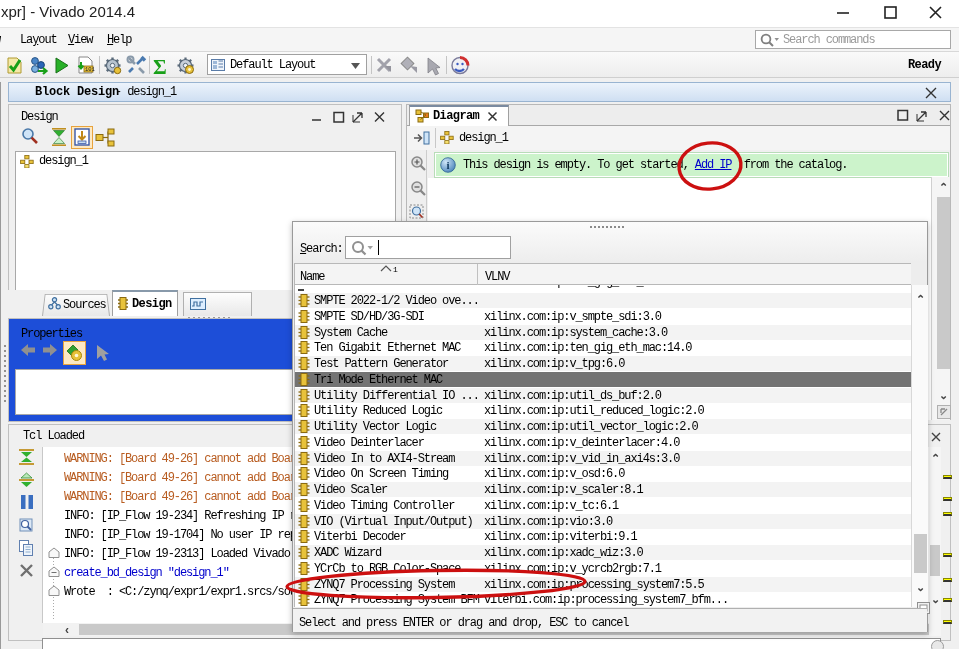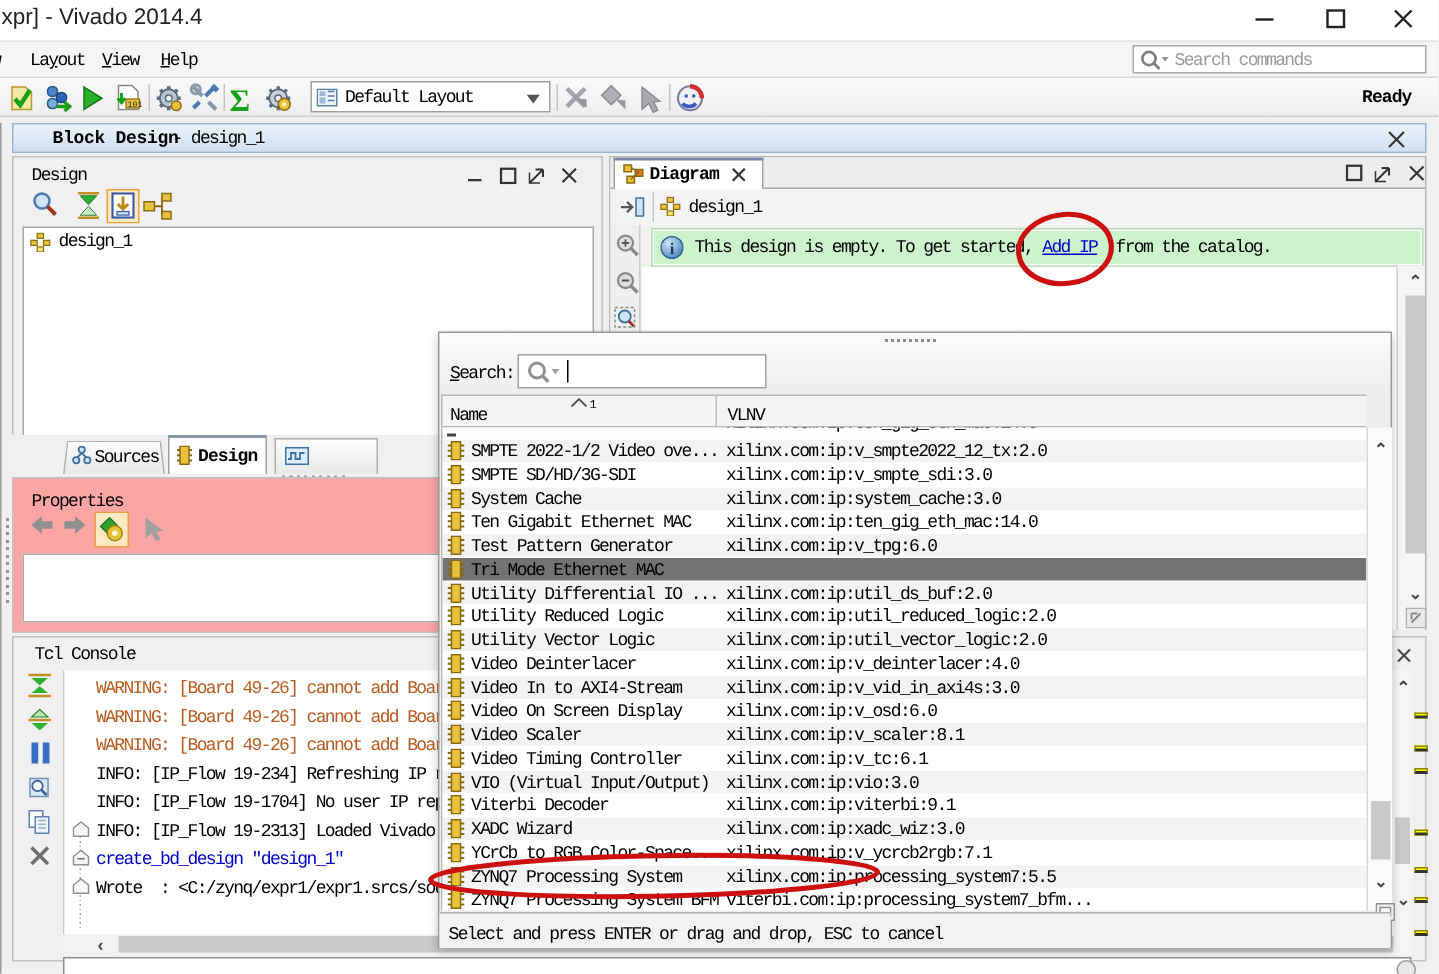--- a/index.html
+++ b/index.html
@@ -253,21 +253,21 @@
 
   <div class="abs" style="left:175px;top:2px;width:69px;height:24px;background:linear-gradient(#fdfdfd,#e8e8e8);border:1px solid #b0b0b0;border-bottom:none;"></div>
   <svg class="abs" style="left:182px;top:8px" width="16" height="12" viewBox="0 0 16 12">
     <rect x="0.5" y="0.5" width="15" height="11" fill="#ddeeff" stroke="#4070a0"></rect>
     <path d="M2 8 L4 8 L4 4 L7 4 L7 8 L10 8 L10 4 L13 4" fill="none" stroke="#4070a0" stroke-width="1.2"></path>
   </svg>
   <div class="t" style="position:absolute;left:200px;top:8px;margin-top:20px;">Signals</div>
   <div class="abs" style="left:180px;top:27px;width:42px;height:2px;background-image:repeating-linear-gradient(90deg,#999 0 2px,transparent 2px 5px);"></div>
 </div>
 
-<div class="abs" id="props" style="left:8px;top:318px;width:394px;height:104px;background:#fca5a5;border:1px solid #c0c0c0;">
+<div class="abs" id="props" style="left:8px;top:318px;width:394px;height:104px;background:#1d4ed8;border:1px solid #c0c0c0;">
   <div class="phead" style="position:absolute;left:12px;top:8px;">Properties</div>
   <svg class="abs" style="left:10px;top:22px" width="110" height="26" viewBox="0 0 110 26">
     <path d="M2 9 L9 3 L9 6.5 L16 6.5 L16 11.5 L9 11.5 L9 15 Z" fill="#909090"></path>
     <path d="M38 9 L31 3 L31 6.5 L24 6.5 L24 11.5 L31 11.5 L31 15 Z" fill="#909090"></path>
     <g transform="translate(44,0)">
       <rect x="0.5" y="0.5" width="22" height="23" fill="#fde9c3" stroke="#e8a33d"></rect>
       <path d="M4 10 L10 4 L15 9 L9 15 Z" fill="#30a030" stroke="#187018" stroke-width="0.8"></path>
       <circle cx="13.5" cy="14.5" r="5" fill="#e8c23a" stroke="#a8860a"></circle>
       <circle cx="13.5" cy="14.5" r="1.8" fill="#fff8d8"></circle>
     </g>
@@ -356,21 +356,21 @@
     <div class="abs" style="left:5px;top:20px;width:13px;height:172px;background:#c9c9c9;"></div>
     <div class="chev" style="left:7px;top:212px;">⌄</div>
     <svg style="position:absolute;left:5px;top:228px" width="14" height="14" viewBox="0 0 14 14">
       <rect x="0.5" y="0.5" width="13" height="13" fill="#e8e8e8" stroke="#b0b0b0"></rect>
       <path d="M4 10 L10 4 M4 4 L4 8 M4 4 L8 4" stroke="#888" stroke-width="1.3" fill="none"></path>
     </svg>
   </div>
 </div>
 
 <div class="abs" id="tcl" style="left:8px;top:424px;width:943px;height:217px;background:#f0f0f0;border:1px solid #c0c0c0;">
-  <div class="phead" style="position:absolute;left:14px;top:4px;">Tcl Console</div>
+  <div class="phead" style="position:absolute;left:14px;top:4px;">Tcl Loaded</div>
   <svg class="abs" style="left:921px;top:6px" width="12" height="12" viewBox="0 0 12 12">
       <path d="M2 2 L10 10 M10 2 L2 10" stroke="#444" stroke-width="1.4"></path>
     </svg>
 
   <svg class="abs" style="left:6px;top:22px" width="26" height="160" viewBox="0 0 26 160">
 
     <g transform="translate(4,2)">
       <line x1="0" y1="1" x2="15" y2="1" stroke="#c09020" stroke-width="1.8"></line>
       <line x1="0" y1="15" x2="15" y2="15" stroke="#c09020" stroke-width="1.8"></line>
       <path d="M2 3 L13 3 L7.5 8 Z" fill="#30b030"></path>
@@ -485,21 +485,20 @@
               <line x1="0.5" y1="3" x2="3" y2="3"></line>
               <line x1="0.5" y1="6.5" x2="3" y2="6.5"></line>
               <line x1="0.5" y1="10" x2="3" y2="10"></line>
               <line x1="9" y1="3" x2="11.5" y2="3"></line>
               <line x1="9" y1="6.5" x2="11.5" y2="6.5"></line>
               <line x1="9" y1="10" x2="11.5" y2="10"></line>
             </g>
           </svg>
         </div>
         <div class="t" style="position:absolute;left:19px;top:1px;">SMPTE 2022-1/2 Video ove...</div>
-        <div class="t" style="position:absolute;left:189px;top:1px;">xilinx.com:ip:v_smpte2022_12_tx:2.0</div>
       </div>
       <div style="position:absolute;left:0;top:23.75px;width:616px;height:15px;background:#ffffff;">
         <div style="position:absolute;left:1px;top:0">
           <svg width="12" height="13" viewBox="0 0 12 13" style="position:absolute;left:2px;top:1px">
             <rect x="3" y="0.5" width="6" height="12" fill="#e8c23a" stroke="#8a6a10"></rect>
             <g stroke="#8a6a10" stroke-width="1.3">
               <line x1="0.5" y1="3" x2="3" y2="3"></line>
               <line x1="0.5" y1="6.5" x2="3" y2="6.5"></line>
               <line x1="0.5" y1="10" x2="3" y2="10"></line>
               <line x1="9" y1="3" x2="11.5" y2="3"></line>
@@ -670,21 +669,21 @@
             <g stroke="#8a6a10" stroke-width="1.3">
               <line x1="0.5" y1="3" x2="3" y2="3"></line>
               <line x1="0.5" y1="6.5" x2="3" y2="6.5"></line>
               <line x1="0.5" y1="10" x2="3" y2="10"></line>
               <line x1="9" y1="3" x2="11.5" y2="3"></line>
               <line x1="9" y1="6.5" x2="11.5" y2="6.5"></line>
               <line x1="9" y1="10" x2="11.5" y2="10"></line>
             </g>
           </svg>
         </div>
-        <div class="t" style="position:absolute;left:19px;top:1px;">Video On Screen Display</div>
+        <div class="t" style="position:absolute;left:19px;top:1px;">Video On Screen Timing</div>
         <div class="t" style="position:absolute;left:189px;top:1px;">xilinx.com:ip:v_osd:6.0</div>
       </div>
       <div style="position:absolute;left:0;top:197px;width:616px;height:15px;background:#f3f3f3;">
         <div style="position:absolute;left:1px;top:0">
           <svg width="12" height="13" viewBox="0 0 12 13" style="position:absolute;left:2px;top:1px">
             <rect x="3" y="0.5" width="6" height="12" fill="#e8c23a" stroke="#8a6a10"></rect>
             <g stroke="#8a6a10" stroke-width="1.3">
               <line x1="0.5" y1="3" x2="3" y2="3"></line>
               <line x1="0.5" y1="6.5" x2="3" y2="6.5"></line>
               <line x1="0.5" y1="10" x2="3" y2="10"></line>

